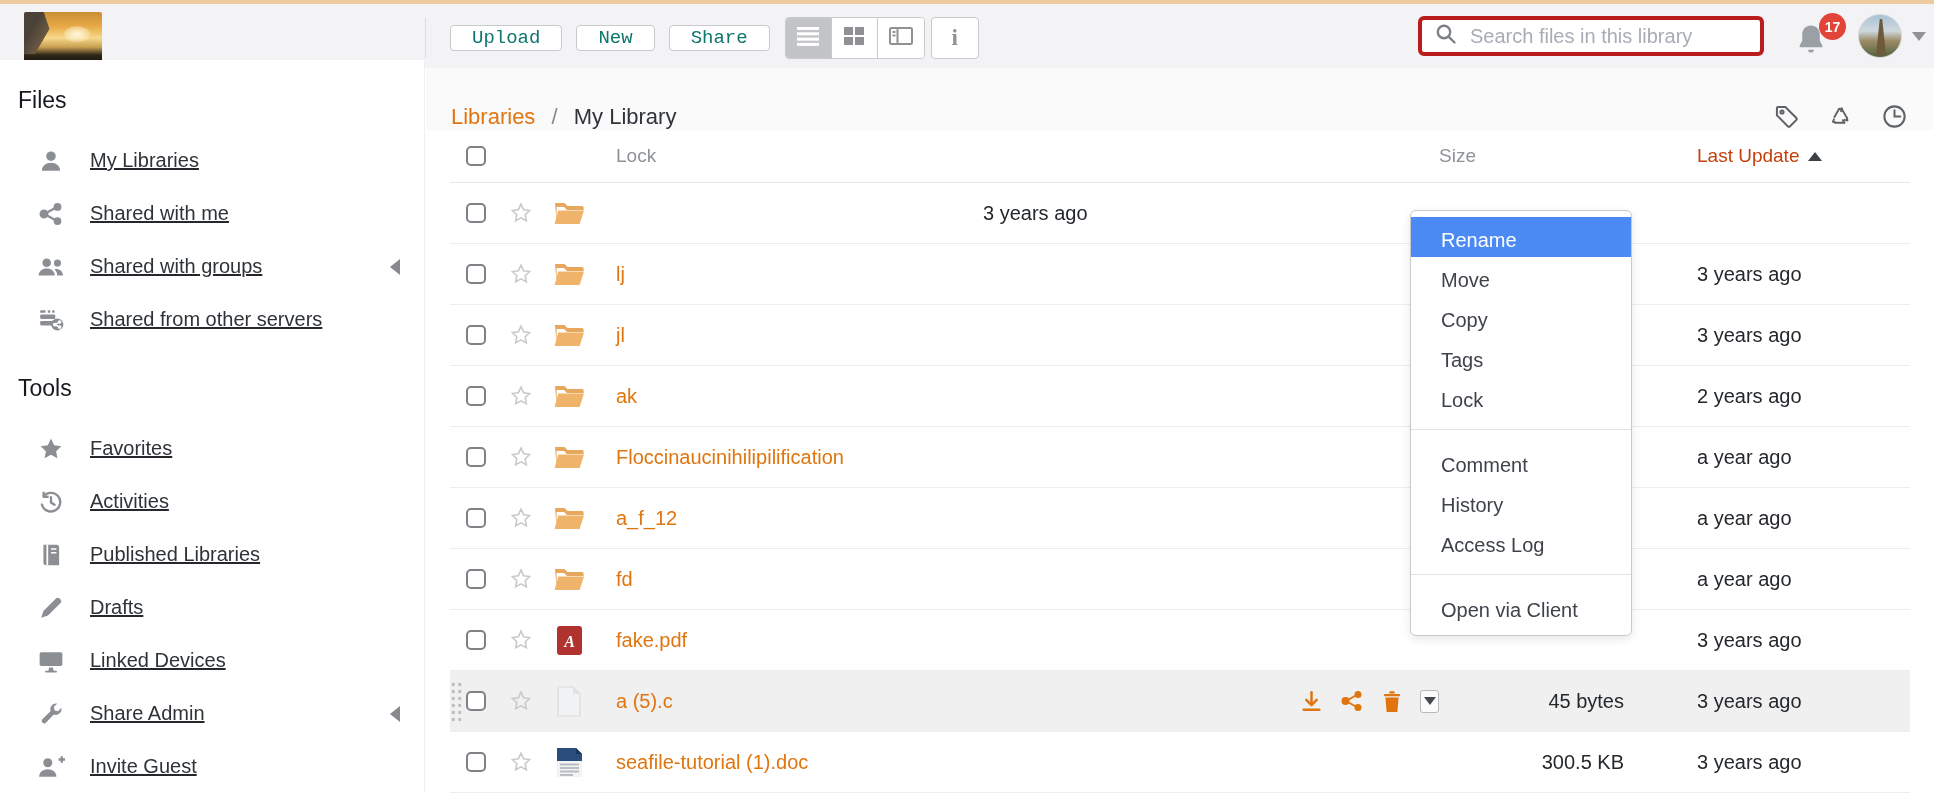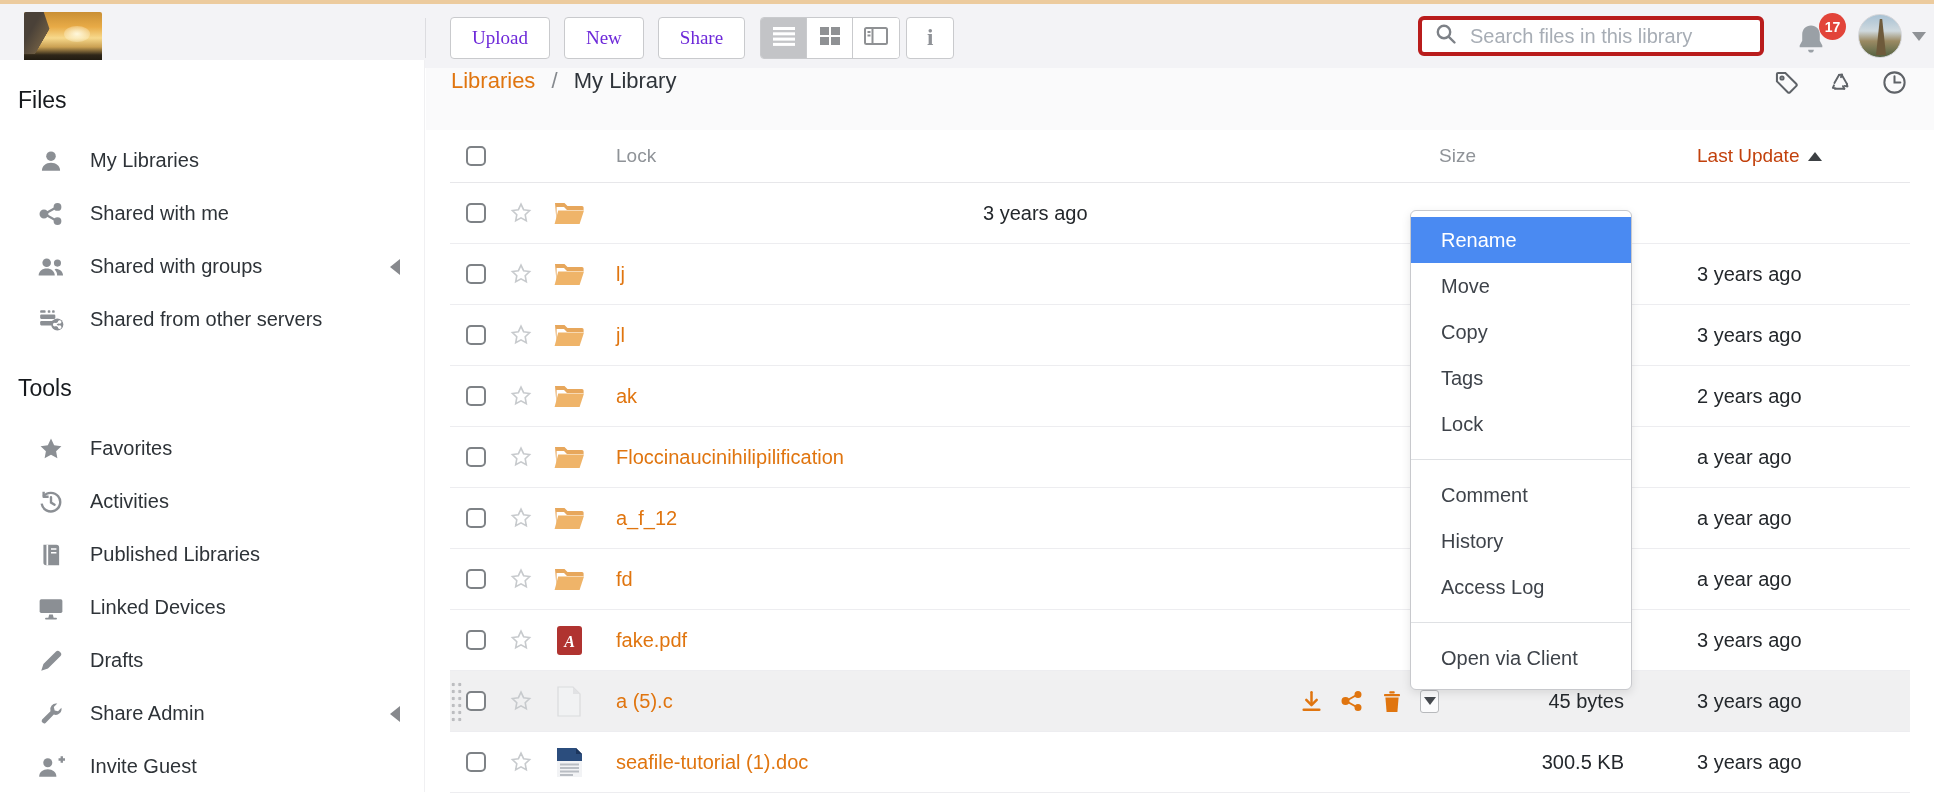--- a/index.html
+++ b/index.html
@@ -10,22 +10,22 @@
   }
   
   .top-accent { position:absolute; top:0; left:0; width:1934px; height:4px; background:#eccb9e; }
   .header { position:absolute; top:4px; left:0; width:1934px; height:64px; background:#f3f3f6; display:flex; align-items:center; }
   .logo { position:absolute; left:24px; top:8px; width:78px; height:50px; border-radius:2px; overflow:hidden;
           background:linear-gradient(180deg,#c98f35 0%,#e8ab47 30%,#f7d98c 52%,#caa052 70%,#2e2619 86%,#1c170e 100%); }
   .logo .cliff { position:absolute; left:0; top:0; width:34px; height:42px; background:linear-gradient(120deg,#4a4138 30%,#6b5a42 60%, transparent 61%); clip-path:polygon(0 0,58% 0,100% 100%,0 100%); }
   .logo .sun { position:absolute; left:40px; top:14px; width:26px; height:16px; border-radius:50%; background:radial-gradient(#fff8dc, rgba(255,240,180,0)); }
   .header-divider { position:absolute; left:425px; top:14px; width:1px; height:40px; background:#dcdce0; }
   .toolbar { position:absolute; left:450px; top:13px; display:flex; align-items:center; }
-  .btn { height:42px; padding:0 21px; background:#fff; border:1px solid #c9cacd; border-radius:4px;
-         font-family:Liberation Serif, serif; font-size:19px; color:#6d28d9; margin-right:14px; cursor:pointer; }
+  .btn { height:26px; padding:0 21px; background:#fff; border:1px solid #c9cacd; border-radius:4px;
+         font-family:Liberation Mono, monospace; font-size:19px; color:#0f766e; margin-right:14px; cursor:pointer; }
   .view-group { display:flex; height:42px; border:1px solid #c9cacd; border-radius:4px; overflow:hidden; margin-left:1px; }
   .view-seg { width:46px; display:flex; align-items:center; justify-content:center; background:#fff; border-right:1px solid #c9cacd; cursor:pointer; }
   .view-seg:last-child { border-right:none; }
   .view-seg.active { background:#c3c4c7; }
   .icon-btn { height:42px; width:48px; margin-left:6px; background:#fff; border:1px solid #c9cacd; border-radius:4px;
               font-size:23px; font-weight:bold; color:#8f9297; font-family:"Liberation Serif", serif; cursor:pointer; }
   .header-right { position:absolute; right:8px; top:0; height:64px; display:flex; align-items:center; }
   .search-box { width:346px; height:40px; background:#fff; border:4px solid #b91c1c; border-radius:6px;
                 display:flex; align-items:center; padding:0 12px; }
   .search-box input { border:none; outline:none; flex:1; font-family:inherit; font-size:20px; color:#33383d; margin-left:12px; background:transparent; }
@@ -34,28 +34,28 @@
   .bell-wrap svg { position:absolute; left:0; bottom:2px; }
   .badge { position:absolute; right:-12px; top:0; min-width:27px; height:27px; border-radius:14px; background:#e2443a;
            color:#fff; font-size:14px; font-weight:bold; display:flex; align-items:center; justify-content:center; padding:0 4px; }
   .avatar { width:44px; height:44px; border-radius:50%; margin-left:24px; cursor:pointer; position:relative; overflow:hidden;
             background:linear-gradient(180deg,#a9c2d4 0%,#cfd9de 38%,#9b8a63 62%,#6f7350 85%,#55603f 100%); border:1px solid #d4d5d9; }
   .avatar .tower { position:absolute; left:17px; top:4px; width:10px; height:36px; background:#6e5a3b; clip-path:polygon(38% 0,62% 0,100% 100%,0 100%); }
   .avatar-caret { width:0; height:0; border-left:7px solid transparent; border-right:7px solid transparent; border-top:9px solid #8f9296; margin-left:10px; cursor:pointer; }
   
   .sidebar { position:absolute; left:0; top:60px; width:425px; height:732px; background:#fff; border-right:1px solid #f0f0f2; }
   .side-heading { font-size:23px; font-weight:500; color:#16191d; margin:26px 0 0 18px; height:28px; line-height:28px; }
-  .side-items { margin-top:20px; }
+  .side-items { margin-top:20px;text-decoration:underline; }
   .side-item { position:relative; height:53px; display:flex; align-items:center; padding-left:36px; cursor:pointer; }
   .side-item .sicon { width:30px; height:30px; display:flex; align-items:center; justify-content:center; }
   .side-item .slabel { margin-left:24px; font-size:20px; color:#2e3338; }
   .collapse-caret { position:absolute; right:24px; width:0; height:0; border-top:8px solid transparent; border-bottom:8px solid transparent; border-right:10px solid #87898d; }
   
   .main { position:absolute; left:426px; top:68px; width:1508px; height:732px; background:#fff; }
-  .crumb-bar { height:62px; background:#fafafb; display:flex; align-items:flex-start; padding:0 26px 0 25px; }
+  .crumb-bar { height:62px; background:#fafafb; display:flex; align-items:flex-end; padding:0 26px 0 25px; }
   .crumb { font-size:22px; font-weight:500; }
   .crumb .root { color:#e0750f; cursor:pointer; }
   .crumb .sep { color:#85898e; margin:0 10px; font-weight:400; }
   .crumb .cur { color:#2f343a; }
   .crumb-icons { margin-left:auto; display:flex; align-items:center; gap:26px; }
   .crumb-icons .cicon { width:28px; height:28px; display:flex; align-items:center; justify-content:center; cursor:pointer; }
   
   .table { margin:0 24px; }
   .trow { display:flex; align-items:center; height:61px; border-bottom:1px solid #ededf0; position:relative; padding-left:16px; }
   .thead { height:53px; border-bottom:1px solid #e7e7ea; }
@@ -74,21 +74,21 @@
   .hover-row { background:#f0f0f1; }
   .drag-handle { position:absolute; left:0; top:10px; width:13px; height:42px;
                  background-image:radial-gradient(#bcbdc0 1.6px, transparent 1.9px); background-size:6.5px 7px; cursor:grab; }
   .action-icon { display:flex; cursor:pointer; }
   .more-btn { width:27px; height:23px; background:#fbfbfc; border:1px solid #b7b9bc; border-radius:3px;
               display:flex; align-items:center; justify-content:center; cursor:pointer; }
   .more-caret { width:0; height:0; border-left:6px solid transparent; border-right:6px solid transparent; border-top:8px solid #45494e; }
   
   .context-menu { position:absolute; left:1410px; top:210px; width:222px; background:#fff; border:1px solid #c8c9cd;
                   border-radius:6px; box-shadow:0 3px 10px rgba(0,0,0,.10); padding:6px 0 8px; z-index:20; list-style:none; }
-  .context-menu li.item { height:46px; line-height:46px; padding-left:30px; font-size:20px; color:#3e434a; cursor:pointer; }
+  .context-menu li.item { height:40px; line-height:46px; padding-left:30px; font-size:20px; color:#3e434a; cursor:pointer; }
   .context-menu li.item.active { background:#4a8af2; color:#fff; }
   .context-menu li.divider { border-top:1px solid #dfe1e4; margin:12px 0; height:0; }
 </style>
 </head>
 <body>
 
 <div class="top-accent"></div>
 
 <div class="header">
   <div class="logo">
@@ -248,35 +248,35 @@
         <svg width="26" height="26" viewBox="0 0 24 24" fill="#8b8f94">
             <path d="M5 2.5h12a2.5 2.5 0 0 1 2.5 2.5v16.5H7.5A2.5 2.5 0 0 1 5 19z"></path>
             <path d="M8.6 2.5v19" stroke="#ffffff" stroke-width="1.6"></path>
             <path d="M12 6.5h5M12 10h5" stroke="#ffffff" stroke-width="1.4"></path>
           </svg>
       </span>
       <span class="slabel">Published Libraries</span>
     </div>
     <div class="side-item">
       <span class="sicon">
+        <svg width="26" height="26" viewBox="0 0 24 24" fill="#8b8f94">
+            <path d="M3 21l2-6.2L16.4 3.4a2.6 2.6 0 0 1 3.7 0l.5.5a2.6 2.6 0 0 1 0 3.7L9.2 19z"></path>
+          </svg>
+      </span>
+      <span class="slabel">Drafts</span>
+    </div>
+    <div class="side-item">
+      <span class="sicon">
         <svg width="28" height="26" viewBox="0 0 24 24" fill="#8b8f94">
             <rect x="1.5" y="4" width="21" height="12.5" rx="1.5"></rect>
             <path d="M9.5 21.5h5l-.8-3.5h-3.4z"></path>
             <rect x="6.5" y="21" width="11" height="1.6" rx="0.8"></rect>
           </svg>
       </span>
       <span class="slabel">Linked Devices</span>
-    </div>
-    <div class="side-item">
-      <span class="sicon">
-        <svg width="26" height="26" viewBox="0 0 24 24" fill="#8b8f94">
-            <path d="M3 21l2-6.2L16.4 3.4a2.6 2.6 0 0 1 3.7 0l.5.5a2.6 2.6 0 0 1 0 3.7L9.2 19z"></path>
-          </svg>
-      </span>
-      <span class="slabel">Drafts</span>
     </div>
     <div class="side-item">
       <span class="sicon">
         <svg width="26" height="26" viewBox="0 0 24 24" fill="#8b8f94">
             <path d="M21.6 6.2a5.4 5.4 0 0 1-7 6.3L7 20.2a2.3 2.3 0 0 1-3.2-3.2l7.7-7.6a5.4 5.4 0 0 1 6.3-7l-3.2 3.2.8 3.1 3.1.8z"></path>
           </svg>
       </span>
       <span class="slabel">Share Admin</span>
       <span class="collapse-caret"></span>
     </div>

